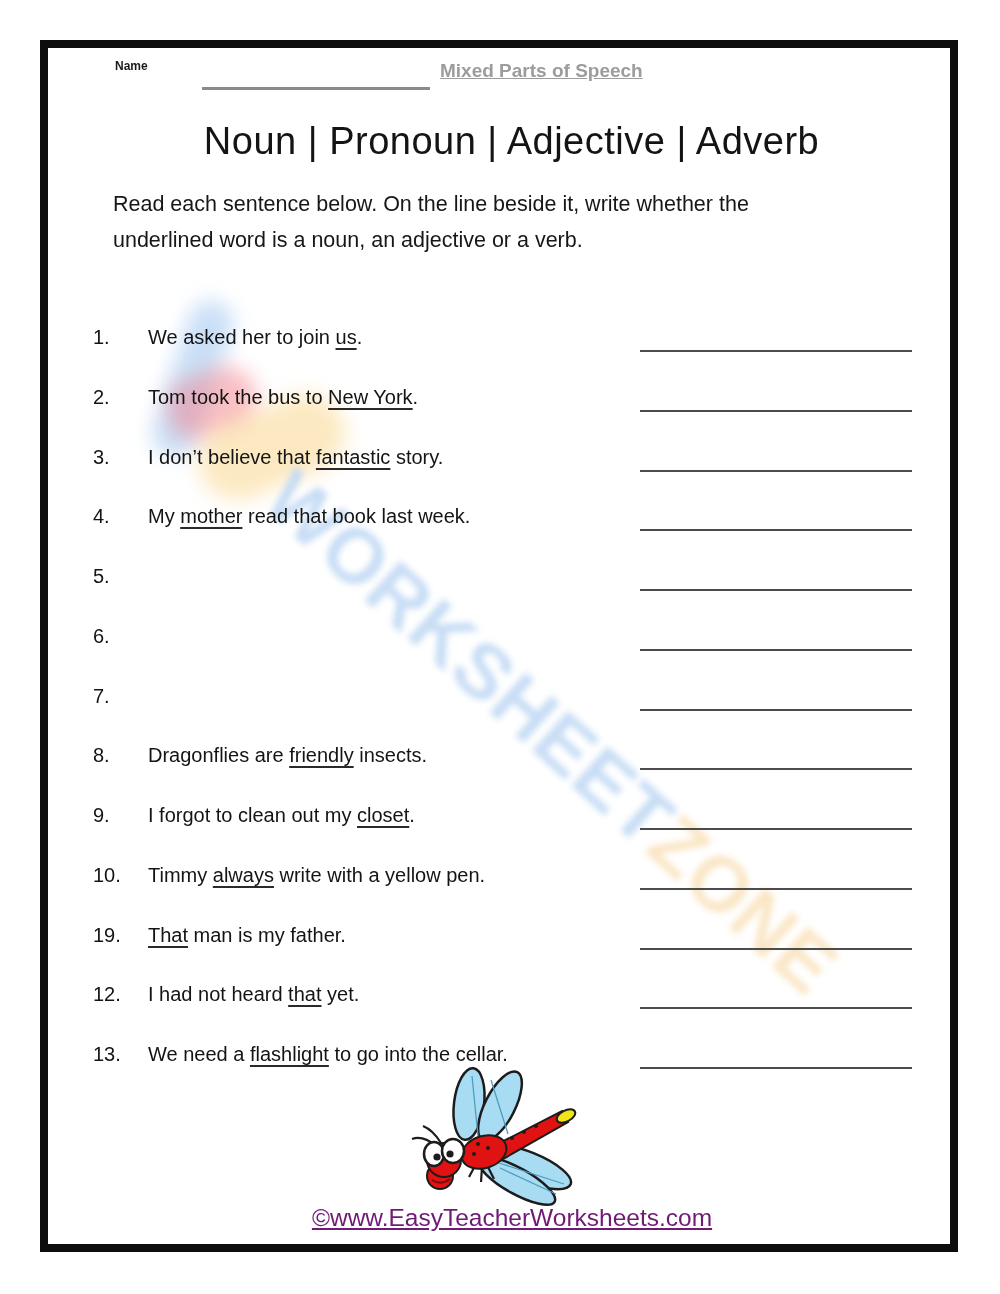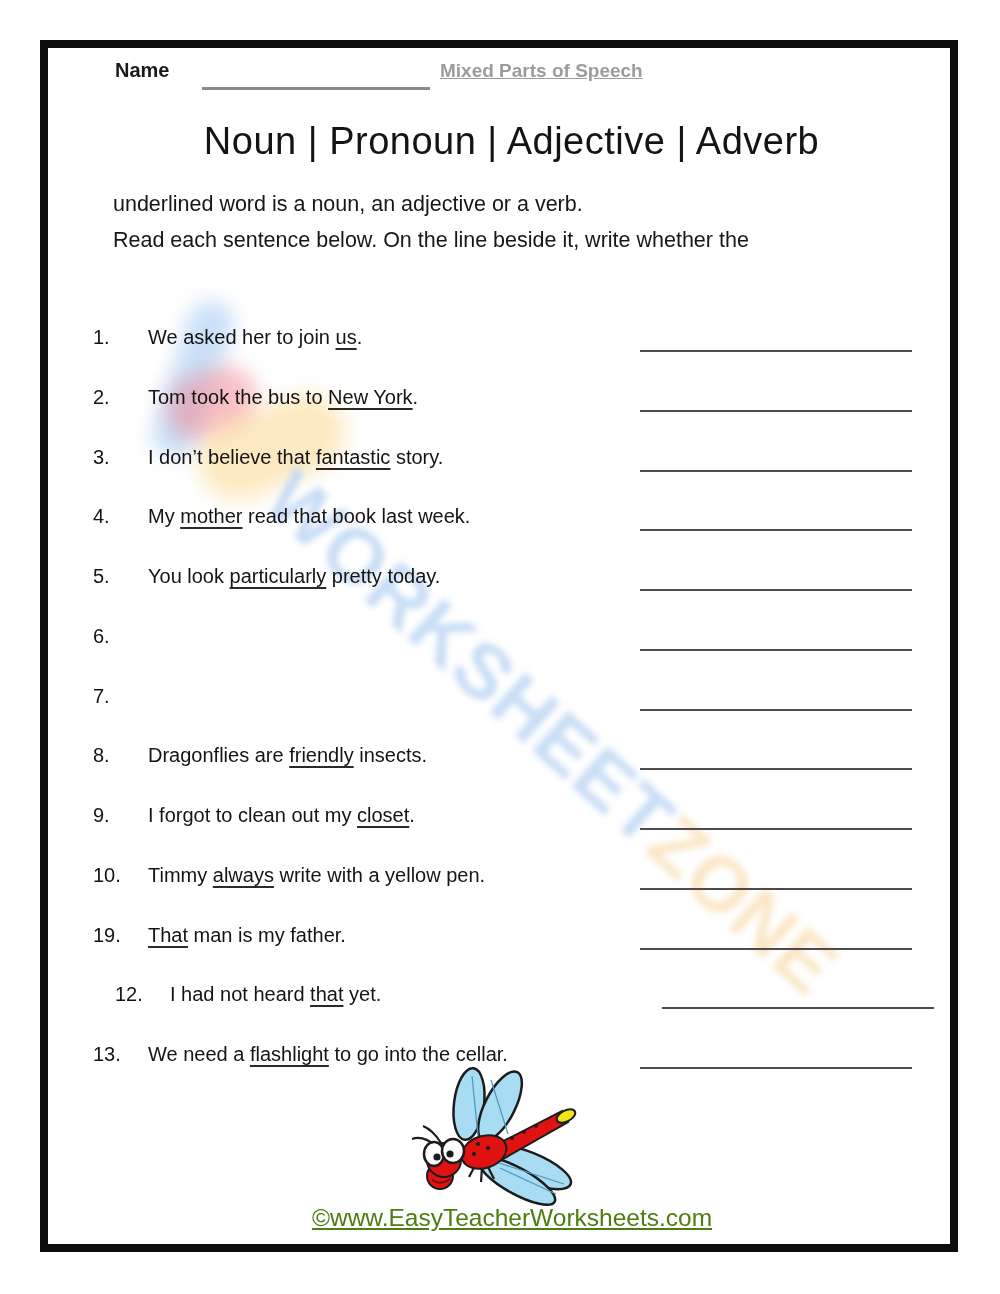--- a/index.html
+++ b/index.html
@@ -17,21 +17,21 @@
   .wm-blue{left:170px;top:298px;width:46px;height:162px;transform:rotate(18deg);background:rgba(158,197,240,.55);}
   .wm-red{left:166px;top:372px;width:92px;height:62px;transform:rotate(-20deg);background:rgba(243,130,140,.5);border-radius:30px;}
   .wm-yellow{left:196px;top:408px;width:152px;height:78px;transform:rotate(-22deg);background:rgba(250,212,132,.5);border-radius:40px;}
   .wm-text{
     left:308px;top:452px;transform:rotate(42deg);transform-origin:left top;
     font-size:78px;font-weight:700;letter-spacing:1px;white-space:nowrap;
     filter:blur(3px);opacity:.85;
   }
   
   .content{z-index:3;}
-  .name-label{left:115px;top:59px;font-size:20px;font-weight:600;color:#1a1a1a;}
+  .name-label{left:115px;top:59px;font-size:12px;font-weight:600;color:#1a1a1a;}
   .name-line{left:202px;top:87px;width:228px;height:3px;background:#8a8a8a;}
   .subtitle{left:440px;top:60px;font-size:19px;font-weight:700;color:#9c9c9c;text-decoration:underline;}
   .title{left:0;right:0;top:120px;text-align:center;font-size:38px;color:#141414;letter-spacing:.5px;padding-left:23px;}
   .instructions{left:113px;top:186px;width:800px;font-size:21.5px;line-height:36px;color:#171717;}
   .items{left:93px;top:326px;width:819px;height:780px;}
   .item-row{position:absolute;left:0;width:819px;height:40px;}
   .item-row .num{position:absolute;left:0;top:0;font-size:20px;}
   .item-row .sentence{position:absolute;left:55px;top:0;font-size:20px;white-space:nowrap;}
   .uw{text-decoration:underline;text-decoration-thickness:2px;text-underline-offset:3.5px;text-decoration-color:#2a2a2a;}
   .answer-line{position:absolute;right:0;top:24px;width:272px;height:0;border-top:2px solid #4c4c4c;}
@@ -46,22 +46,22 @@
 <div class="abs wm wm-blob wm-yellow"></div>
 <div class="abs wm wm-text"><span id="wm-part1" style="color: rgb(190, 215, 243);">WORKSHEET</span><span id="wm-part2" style="color: rgb(249, 226, 188);">ZONE</span></div>
 
 <div class="abs frame"></div>
 
 <div class="abs content name-label">Name</div>
 <div class="abs content name-line"></div>
 <div class="abs content subtitle">Mixed Parts of Speech</div>
 <div class="abs content title">Noun | Pronoun | Adjective | Adverb</div>
 <div class="abs content instructions">
+  <div>Read each sentence below. On the line beside it, write whether the</div>
   <div>underlined word is a noun, an adjective or a verb.</div>
-  <div>Read each sentence below. On the line beside it, write whether the</div>
 </div>
 
 <div class="abs content items" id="items">
     <div class="item-row" style="top: 0px;">
     <span class="num">1.</span>
     <span class="sentence"><span class="pre">We asked her to join </span><span class="uw">us</span><span class="post">.</span></span>
     <span class="answer-line"></span>
   </div>
     <div class="item-row" style="top: 59.75px;">
     <span class="num">2.</span>
@@ -73,21 +73,20 @@
     <span class="sentence"><span class="pre">I don’t believe that </span><span class="uw">fantastic</span><span class="post"> story.</span></span>
     <span class="answer-line"></span>
   </div>
     <div class="item-row" style="top: 179.25px;">
     <span class="num">4.</span>
     <span class="sentence"><span class="pre">My </span><span class="uw">mother</span><span class="post"> read that book last week.</span></span>
     <span class="answer-line"></span>
   </div>
     <div class="item-row" style="top: 239px;">
     <span class="num">5.</span>
-    <span class="sentence"><span class="pre">You look </span><span class="uw">particularly</span><span class="post"> pretty today.</span></span>
     <span class="answer-line"></span>
   </div>
     <div class="item-row" style="top: 298.75px;">
     <span class="num">6.</span>
     <span class="answer-line"></span>
   </div>
     <div class="item-row" style="top: 358.5px;">
     <span class="num">7.</span>
     <span class="answer-line"></span>
   </div>
@@ -104,21 +103,21 @@
     <div class="item-row" style="top: 537.75px;">
     <span class="num">10.</span>
     <span class="sentence"><span class="pre">Timmy </span><span class="uw">always</span><span class="post"> write with a yellow pen.</span></span>
     <span class="answer-line"></span>
   </div>
     <div class="item-row" style="top: 597.5px;">
     <span class="num">19.</span>
     <span class="sentence"><span class="pre"></span><span class="uw">That</span><span class="post"> man is my father.</span></span>
     <span class="answer-line"></span>
   </div>
-    <div class="item-row" style="top: 657.25px; margin-left: 22px;">
+    <div class="item-row" style="top: 657.25px;">
     <span class="num">12.</span>
     <span class="sentence"><span class="pre">I had not heard </span><span class="uw">that</span><span class="post"> yet.</span></span>
     <span class="answer-line"></span>
   </div>
     <div class="item-row" style="top: 717px;">
     <span class="num">13.</span>
     <span class="sentence"><span class="pre">We need a </span><span class="uw">flashlight</span><span class="post"> to go into the cellar.</span></span>
     <span class="answer-line"></span>
   </div>
   </div>
@@ -167,13 +166,13 @@
   <g fill="#1c1c1c">
     <circle cx="82" cy="80" r="2"></circle>
       <circle cx="92" cy="84" r="2"></circle>
       <circle cx="78" cy="90" r="2"></circle>
     <circle cx="116" cy="74" r="2"></circle>
       <circle cx="128" cy="68" r="2"></circle>
       <circle cx="140" cy="62" r="2"></circle>
   </g>
 </svg>
 
-<div class="abs content footer-link" style="color: #4d7c0f; margin-left: 24px;">©www.EasyTeacherWorksheets.com</div>
+<div class="abs content footer-link" style="color: #701a75; margin-left: 24px;">©www.EasyTeacherWorksheets.com</div>
 
 </body></html>

